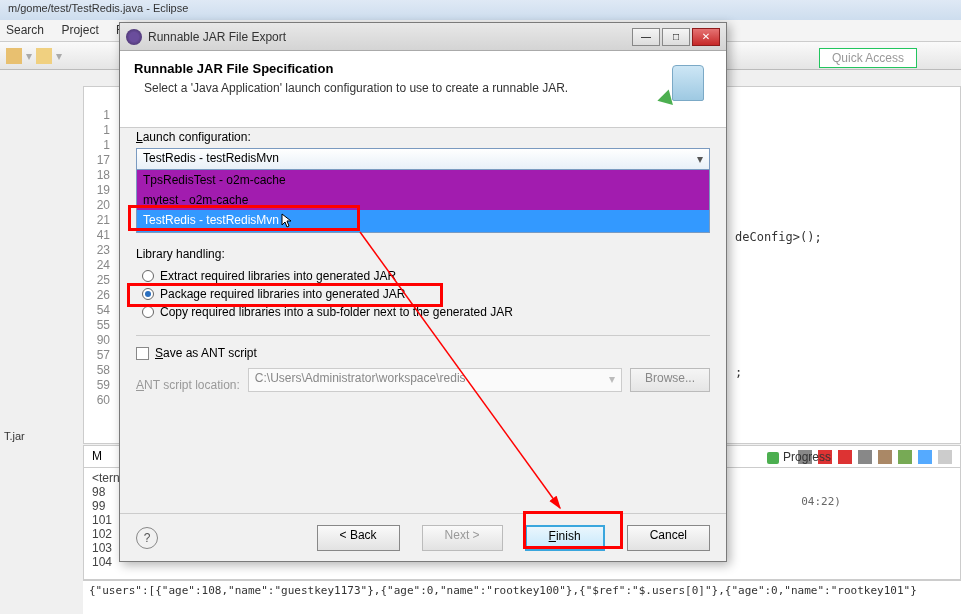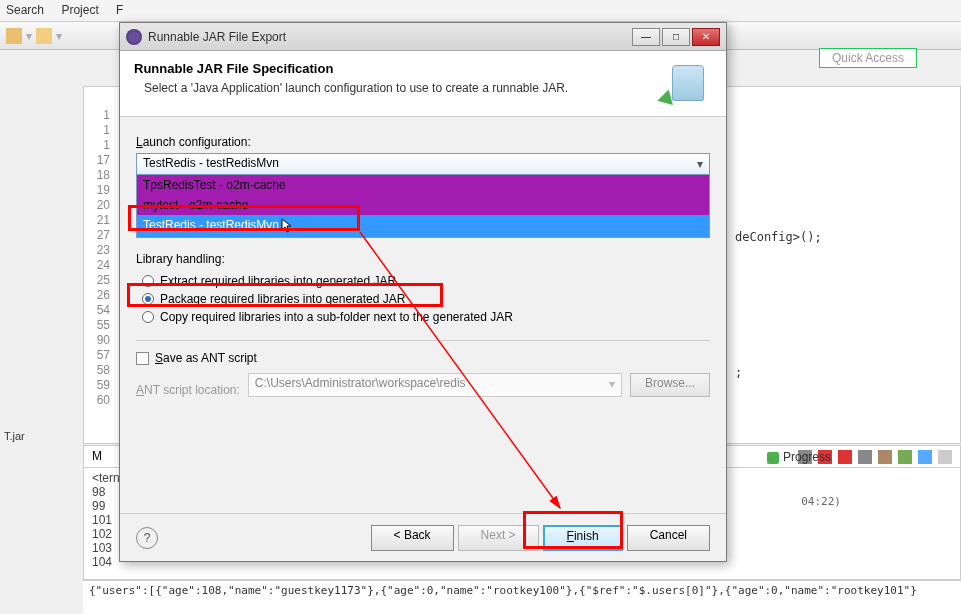--- a/index.html
+++ b/index.html
@@ -28,28 +28,28 @@
 
 
 .dialog { position: absolute; left: 119px; top: 22px; width: 608px; height: 540px; background: #f1f1f1; border: 1px solid #7a7a7a; box-shadow: 3px 3px 10px rgba(0,0,0,0.3); }
 .dlg-titlebar { height: 28px; background: linear-gradient(#e8e8e8,#d4d4d4); display: flex; align-items: center; padding: 0 6px; border-bottom: 1px solid #aaa; }
 .dlg-titlebar .dlg-icon { width: 16px; height: 16px; background: radial-gradient(circle,#6a4d9c 40%,#3d2a5c 100%); border-radius: 50%; margin-right: 6px; }
 .dlg-title { flex: 1; font-size: 12px; color: #333; }
 .dlg-btns { display: flex; }
 .dlg-tbtn { width: 28px; height: 18px; margin-left: 2px; border: 1px solid #888; background: linear-gradient(#f5f5f5,#ddd); text-align: center; font-size: 10px; line-height: 16px; cursor: pointer; }
 .dlg-tbtn.close { background: linear-gradient(#e57373,#c62828); color: #fff; border-color: #8e1b1b; }
 
-.dlg-header { background: #fff; padding: 10px 14px 14px; border-bottom: 1px solid #ccc; position: relative; height: 66px; }
+.dlg-header { background: #fff; padding: 10px 14px 14px; border-bottom: 1px solid #ccc; position: relative; height: 77px; }
 .dlg-header h2 { font-size: 13px; font-weight: bold; margin-bottom: 5px; }
 .dlg-header p { font-size: 12px; color: #333; padding-left: 10px; }
 .dlg-jar-icon { position: absolute; right: 12px; top: 8px; width: 48px; height: 48px; }
 .dlg-jar-icon .jar { width: 32px; height: 36px; background: linear-gradient(#cde6f5,#9ec9e2); border: 1px solid #7ba9c6; border-radius: 4px 4px 2px 2px; position: absolute; right: 10px; top: 6px; }
 .dlg-jar-icon .arrow { position: absolute; left: -6px; bottom: 0; width: 0; height: 0; border-left: 8px solid transparent; border-right: 8px solid transparent; border-top: 14px solid #4caf50; transform: rotate(-45deg); }
 
-.dlg-body { padding: 18px 16px; }
+.dlg-body { padding: 2px 16px; }
 .label-row { margin-bottom: 4px; font-size: 12px; }
 .underline { text-decoration: underline; }
 
 .combo { width: 100%; height: 22px; border: 1px solid #7a9ac0; background: linear-gradient(#fff,#e8f0f8); padding: 2px 6px; position: relative; cursor: pointer; }
 .combo:after { content: "▾"; position: absolute; right: 6px; top: 3px; color: #555; }
 .dropdown { border: 1px solid #7a9ac0; border-top: none; background: #a21caf; }
 .dd-item { padding: 3px 6px; cursor: pointer; }
 .dd-item.sel { background: #3399ff; color: #fff; }
 .cursor-arrow { display:inline-block; margin-left:2px; }
 
@@ -63,39 +63,40 @@
 .check-row { display: flex; align-items: center; gap: 6px; margin-bottom: 8px; }
 .checkbox { width: 13px; height: 13px; border: 1px solid #888; background: #fff; }
 
 .ant-row { display: flex; align-items: flex-end; gap: 8px; color: #999; }
 .ant-input { flex: 1; height: 24px; border: 1px solid #ccc; background: #fafafa; padding: 2px 6px; color: #888; position: relative; }
 .ant-input:after { content: "▾"; position: absolute; right: 6px; top: 3px; color: #bbb; }
 .browse-btn { height: 24px; padding: 2px 14px; border: 1px solid #bbb; background: linear-gradient(#f5f5f5,#e5e5e5); color: #888; cursor: pointer; }
 
 .dlg-footer { position: absolute; bottom: 0; left: 0; right: 0; height: 48px; border-top: 1px solid #ccc; background: #f1f1f1; display: flex; align-items: center; padding: 0 16px; }
 .help-icon { width: 22px; height: 22px; border: 1px solid #888; border-radius: 50%; text-align: center; line-height: 20px; color: #555; cursor: pointer; }
-.footer-btns { margin-left: auto; display: flex; gap: 4px; }
+.footer-btns { margin-left: auto; display: flex; gap: 22px; }
 .btn { height: 26px; padding: 2px 22px; border: 1px solid #888; background: linear-gradient(#fafafa,#e2e2e2); cursor: pointer; font-size: 12px; }
 .btn.disabled { color: #999; border-color: #bbb; cursor: default; }
 .btn.primary { border: 2px solid #3aa6dd; background: linear-gradient(#eaf6fd,#c6e8fb); }
 
 
 .red-box { position: absolute; border: 3px solid #ff0000; pointer-events: none; z-index: 50; }
 .red-arrow { position: absolute; z-index: 49; pointer-events: none; }
 
 .code-frag { position:absolute; left:735px; top:230px; font-family:Consolas,monospace; font-size:12px; color:#333; }
 .code-frag2 { position:absolute; left:735px; top:365px; font-family:Consolas,monospace; font-size:12px; color:#333; }
 .progress-tab { position:absolute; right:130px; top:450px; font-size:12px; color:#333; }
 .progress-tab .picon { display:inline-block; width:12px; height:12px; background:#4caf50; margin-right:4px; vertical-align:middle; border-radius:2px;}
 .term-time { position:absolute; right:120px; top:495px; font-family:Consolas,monospace; font-size:11px; color:#666; }
 </style>
 </head>
 <body>
 
 <div class="eclipse-bg">
+  <div class="eclipse-titlebar">m/gome/test/TestRedis.java - Eclipse</div>
   <div class="eclipse-menubar">
     <span>Search</span>
     <span>Project</span>
     <span>F</span>
   </div>
   <div class="eclipse-toolbar">
     <span class="tb-icon" style="background:#e8c070;"></span>
     <span style="color:#aaa">▾</span>
     <span class="tb-icon" style="background:#f0d080;"></span>
     <span style="color:#aaa">▾</span>
@@ -106,21 +107,21 @@
   <div class="editor-area"></div>
   <div class="line-numbers" id="lnums">
       <div>1</div>
       <div>1</div>
       <div>1</div>
       <div>17</div>
       <div>18</div>
       <div>19</div>
       <div>20</div>
       <div>21</div>
-      <div>27</div>
+      <div>41</div>
       <div>23</div>
       <div>24</div>
       <div>25</div>
       <div>26</div>
       <div>54</div>
       <div>55</div>
       <div>90</div>
       <div>57</div>
       <div>58</div>
       <div>59</div>

